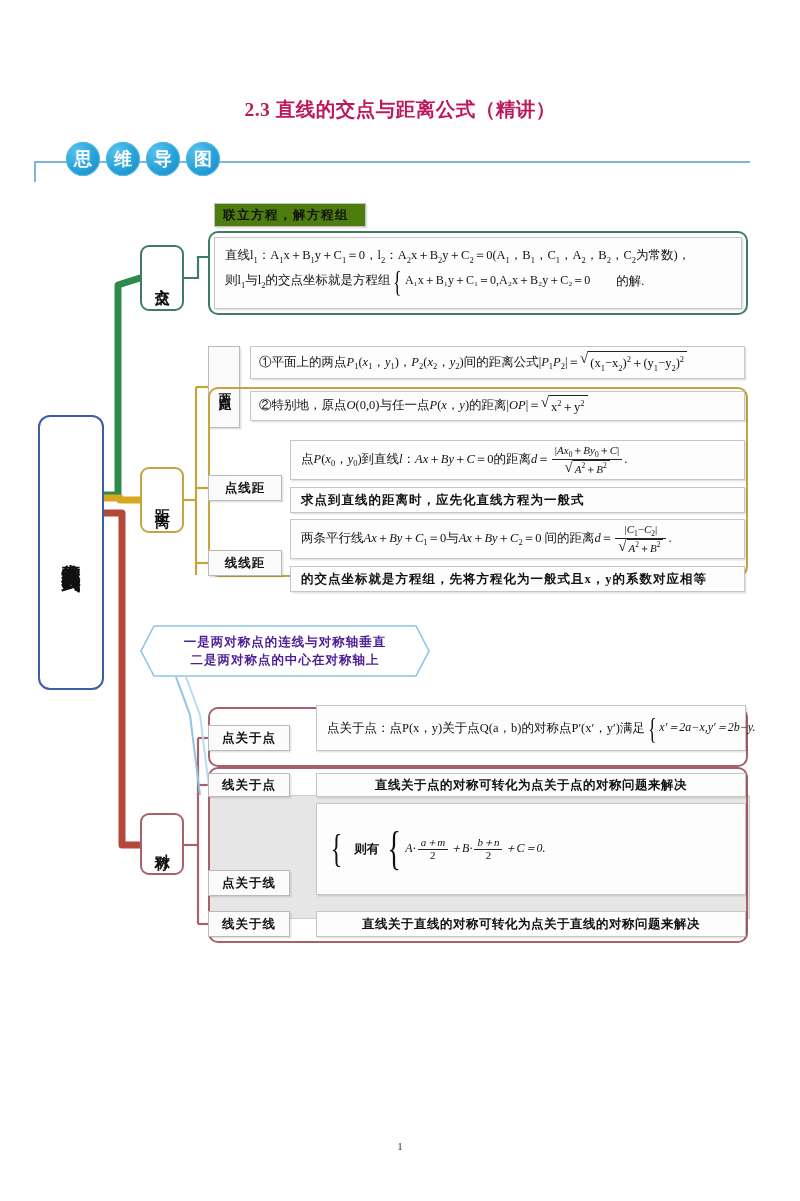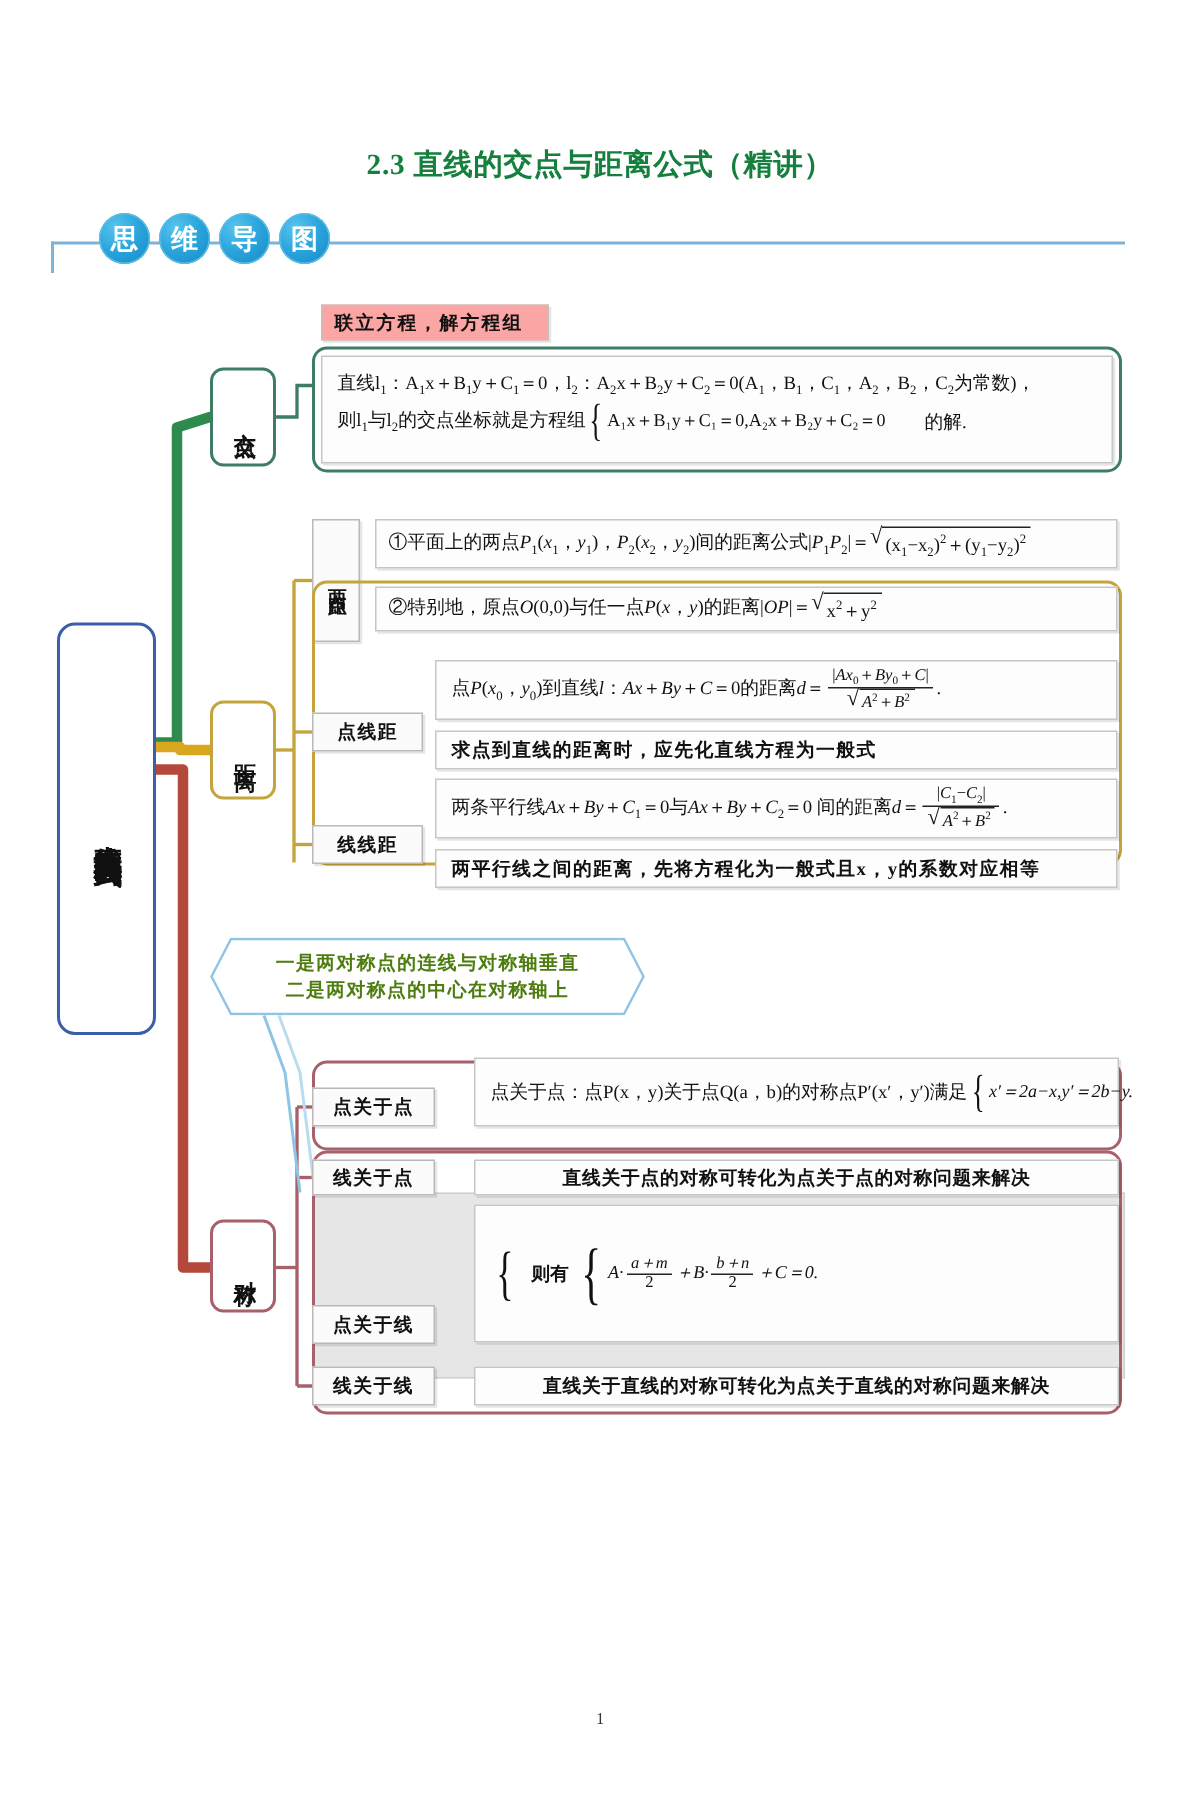--- a/index.html
+++ b/index.html
@@ -26,21 +26,21 @@
   
   .doc-title {
     position: absolute;
     top: 96px;
     left: 0;
     width: 800px;
     text-align: center;
     font-size: 19.5px;
     font-weight: bold;
     letter-spacing: 0.5px;
-    color: #15803d;
+    color: #be185d;
     font-family: "Liberation Serif", "DejaVu Serif", serif;
   }
 
   
   .section-band {
     position: absolute;
     top: 142px;
     left: 34px;
     width: 716px;
     height: 40px;
@@ -188,36 +188,36 @@
   }
   .wrap-green  { border: 2.2px solid #3e7d63; }
   .wrap-gold   { border: 2.2px solid #c5a33d; }
   .wrap-rose   { border: 2.2px solid #a8616a; }
 
   
   .caption {
     position: absolute;
     box-sizing: border-box;
     border: 1px solid #c2c2c2;
-    background: #fca5a5;
+    background: #4d7c0f;
     font-size: 12.5px;
     font-weight: bold;
     letter-spacing: 1.5px;
     padding: 3px 8px;
     box-shadow: 1.5px 1.5px 0 rgba(0,0,0,0.10);
   }
 
   
   .hexnote {
     position: absolute;
     left: 140px;
     top: 430px;
     width: 290px;
     height: 52px;
-    color: #4d7c0f;
+    color: #4c1d95;
     font-size: 12.5px;
     font-weight: bold;
     letter-spacing: 1px;
     line-height: 1.45;
     display: flex;
     align-items: center;
     justify-content: center;
     text-align: center;
   }
   .hexnote .hexsvg { position: absolute; inset: 0; }
@@ -402,21 +402,21 @@
     <div class="panel panel-plain" style="left:290px; top:324px; width:455px; height:40px; padding:4px 10px; display:flex; align-items:center;">
       <span class="rowtext">两条平行线<span class="mathit">Ax</span>＋<span class="mathit">By</span>＋<span class="mathit">C</span><sub>1</sub>＝0与<span class="mathit">Ax</span>＋<span class="mathit">By</span>＋<span class="mathit">C</span><sub>2</sub>＝0 间的距离<span class="mathit">d</span>＝<span class="frac">
             <span class="num">|<span class="mathit">C</span><sub>1</sub>−<span class="mathit">C</span><sub>2</sub>|</span>
             <span class="den"><span class="sqrt">
                 <span class="radical">√</span>
                 <span class="radicand"><span class="mathit">A</span><sup>2</sup>＋<span class="mathit">B</span><sup>2</sup></span>
               </span></span>
           </span>.</span>
     </div>
 
-    <div class="panel panel-plain" style="left:290px; top:371px; width:455px; height:26px; padding:3px 10px; display:flex; align-items:center; font-weight:bold; letter-spacing:1px;">两平行线之间的距离，先将方程化为一般式且x，y的系数对应相等</div>
+    <div class="panel panel-plain" style="left:290px; top:371px; width:455px; height:26px; padding:3px 10px; display:flex; align-items:center; font-weight:bold; letter-spacing:1px;">的交点坐标就是方程组，先将方程化为一般式且x，y的系数对应相等</div>
 
     <div class="node l1 l1-duicheng">对称</div>
 
     <div class="hexnote">
       <svg class="hexsvg" viewBox="0 0 290 52" preserveAspectRatio="none">
         <polygon points="14,1 276,1 289,26 276,51 14,51 1,26" fill="#ffffff" stroke="#8fc4e4" stroke-width="1.6"></polygon>
       </svg>
       <span class="hextext">
         <span>一是两对称点的连线与对称轴垂直</span><br>
         <span>二是两对称点的中心在对称轴上</span>

